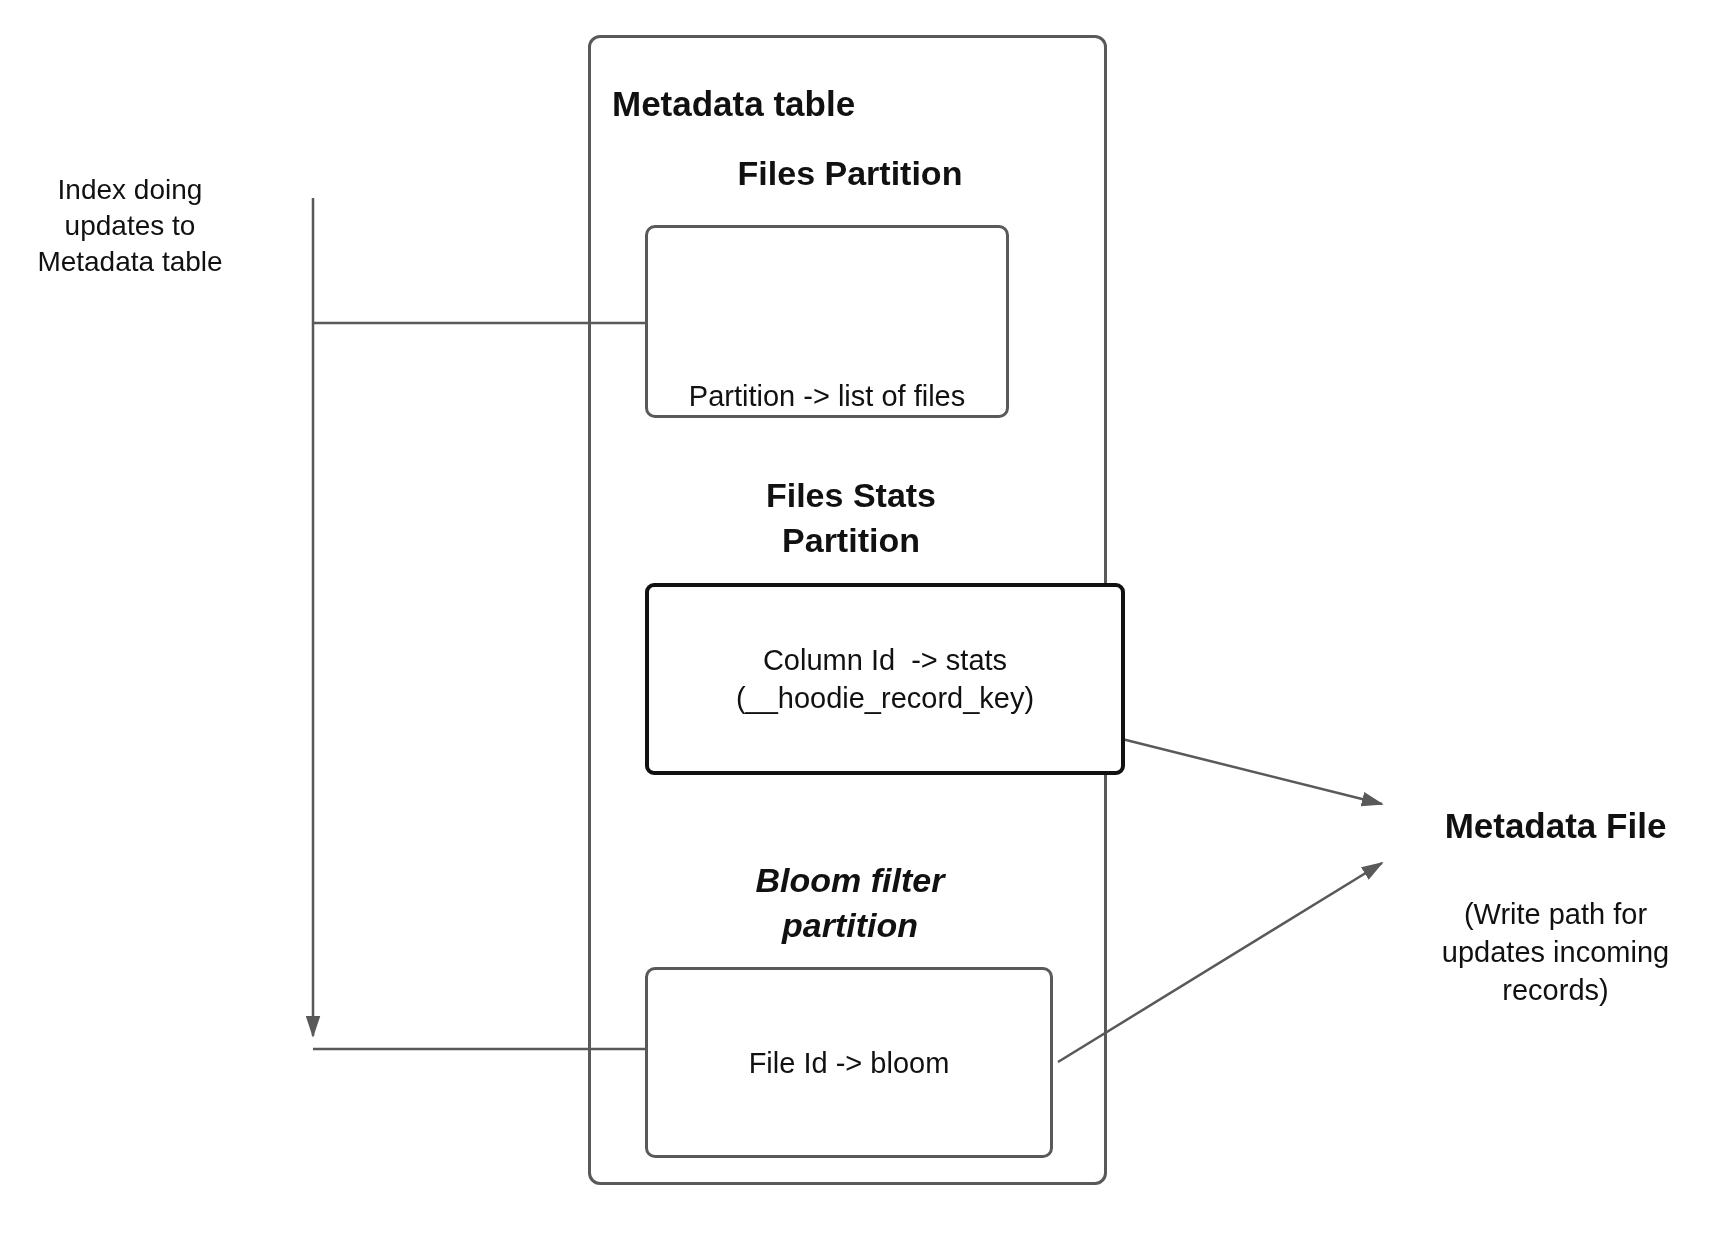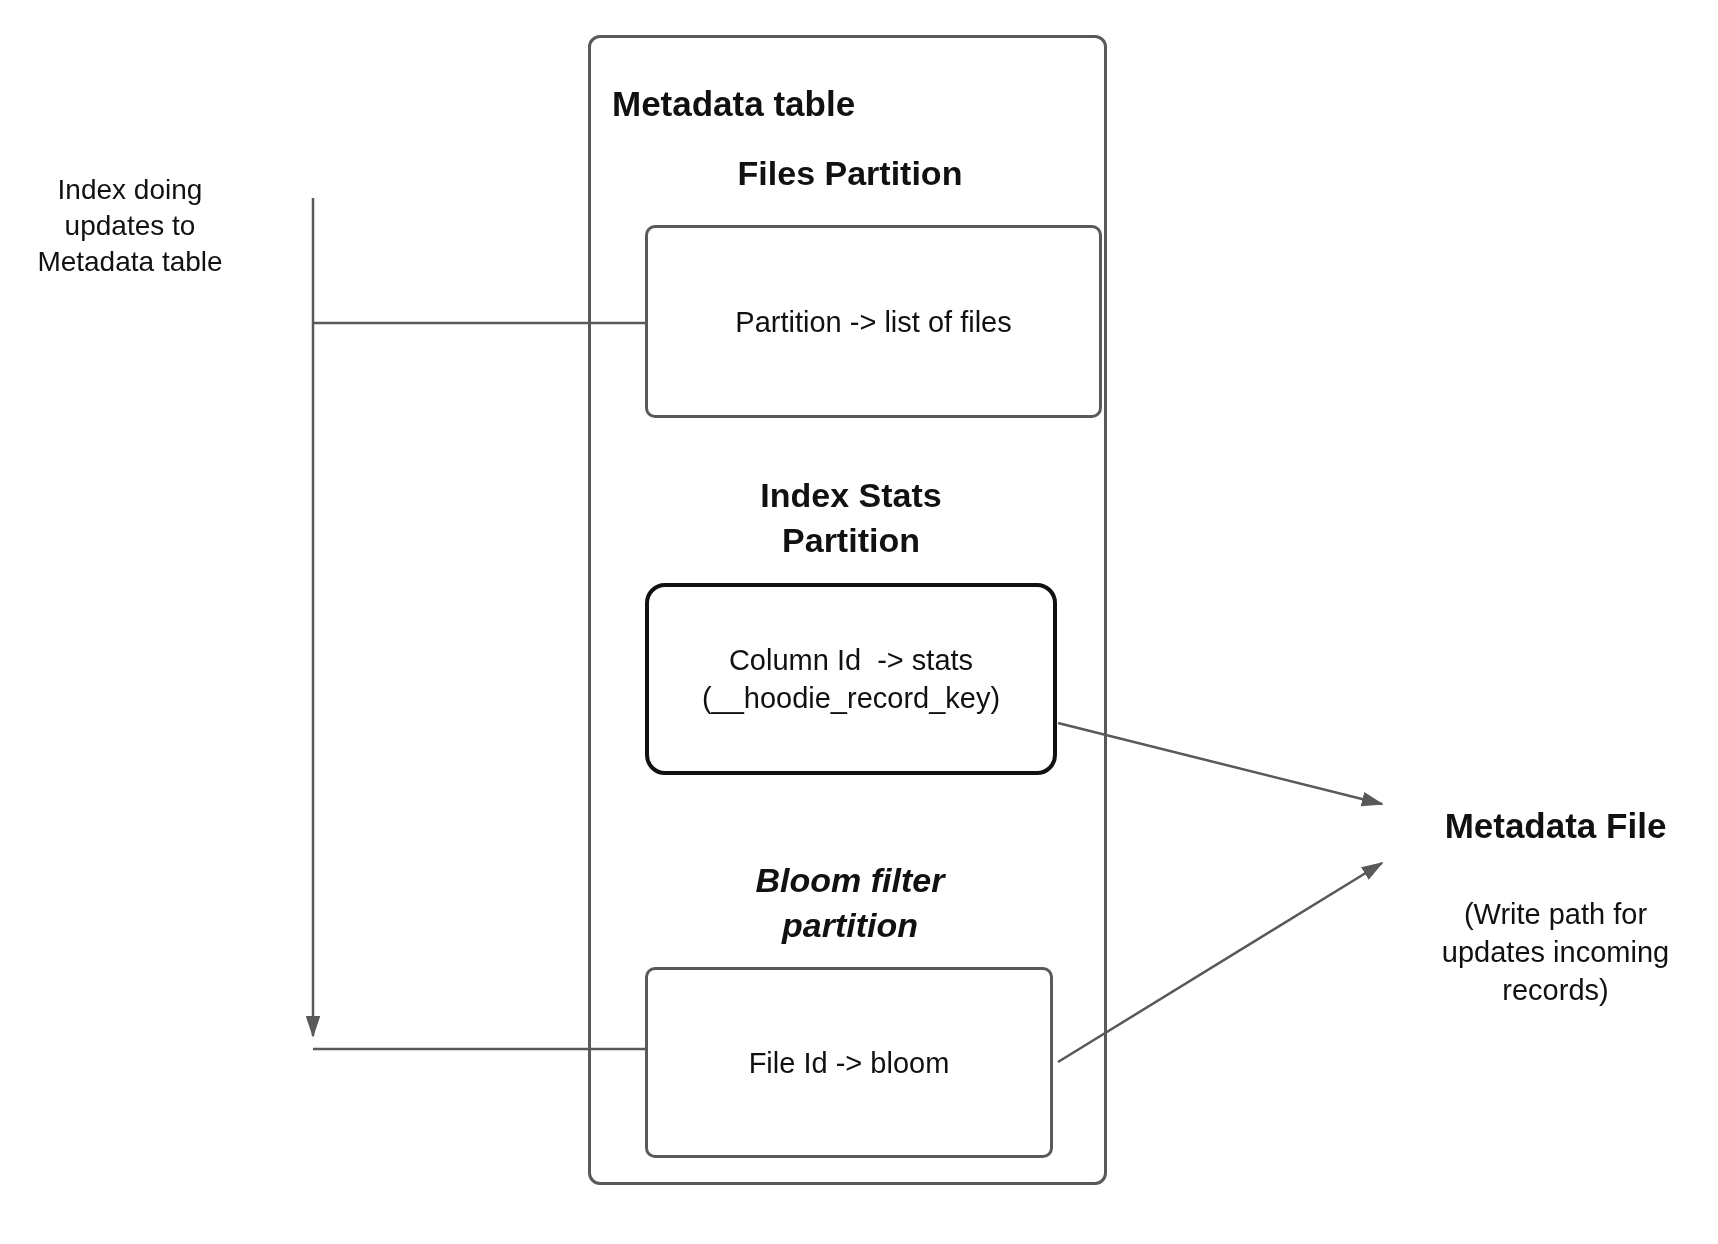--- a/index.html
+++ b/index.html
@@ -55,27 +55,27 @@
     background: transparent;
   }
   #metadata-table-title {
     left: 612px; top: 81px;
     font-size: 35px;
     font-weight: bold;
     line-height: 45px;
   }
 
   #files-heading        { left: 645px; top: 151px; width: 410px; }
-  #files-box            { left: 645px; top: 225px; width: 457px; height: 193px; }
+  #files-box            { left: 645px; top: 225px; width: 364px; height: 193px; align-items: flex-end; }
 
   #column-stats-heading { left: 645px; top: 473px; width: 412px; }
   #column-stats-box     {
-    left: 645px; top: 583px; width: 412px; height: 192px;
+    left: 645px; top: 583px; width: 480px; height: 192px;
     border: 4px solid #111111;
-    border-radius: 20px;
+    border-radius: 9px;
   }
 
   #bloom-heading        { left: 645px; top: 858px; width: 410px; font-style: italic; }
   #bloom-box            { left: 645px; top: 967px; width: 408px; height: 191px; }
 
   #writes-note {
     left: 15px; top: 172px;
     width: 230px;
     font-size: 28px;
     line-height: 36px;
@@ -118,21 +118,21 @@
 
 <div id="outer-box" class="abs"></div>
 
 <div id="metadata-table-title" class="abs">Metadata table</div>
 
 <div id="files-heading" class="abs heading center pre">Files Partition</div>
 <div id="files-box" class="abs node">
   <div class="node-label pre center">Partition -&gt; list of files</div>
 </div>
 
-<div id="column-stats-heading" class="abs heading center pre">Index Stats
+<div id="column-stats-heading" class="abs heading center pre">Files Stats
 Partition</div>
 <div id="column-stats-box" class="abs node">
   <div class="node-label pre center">Column Id  -&gt; stats
 (__hoodie_record_key)</div>
 </div>
 
 <div id="bloom-heading" class="abs heading center pre">Bloom filter
 partition</div>
 <div id="bloom-box" class="abs node">
   <div class="node-label pre center">File Id -&gt; bloom</div>

